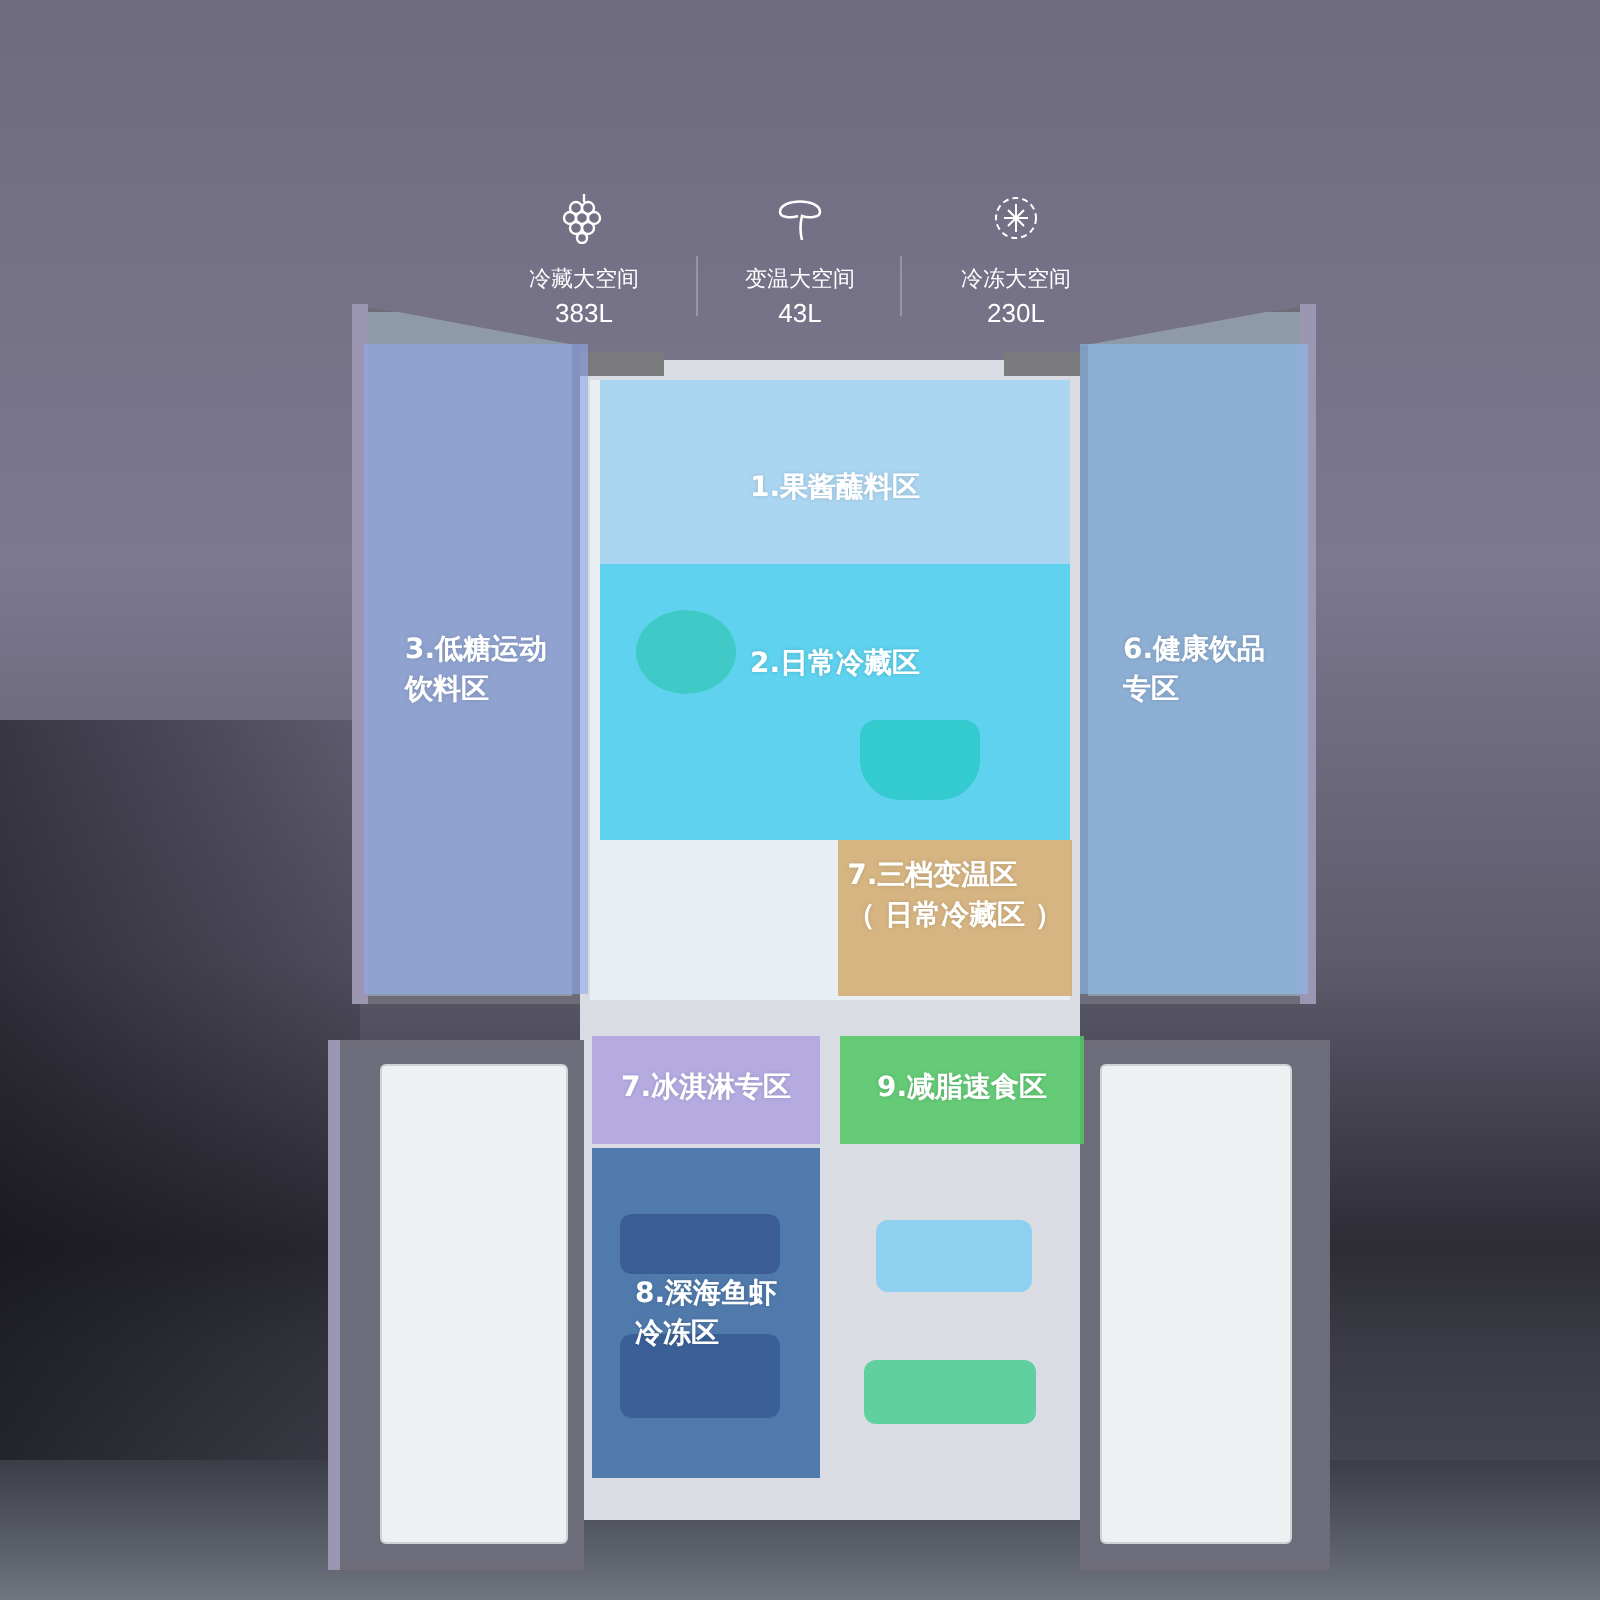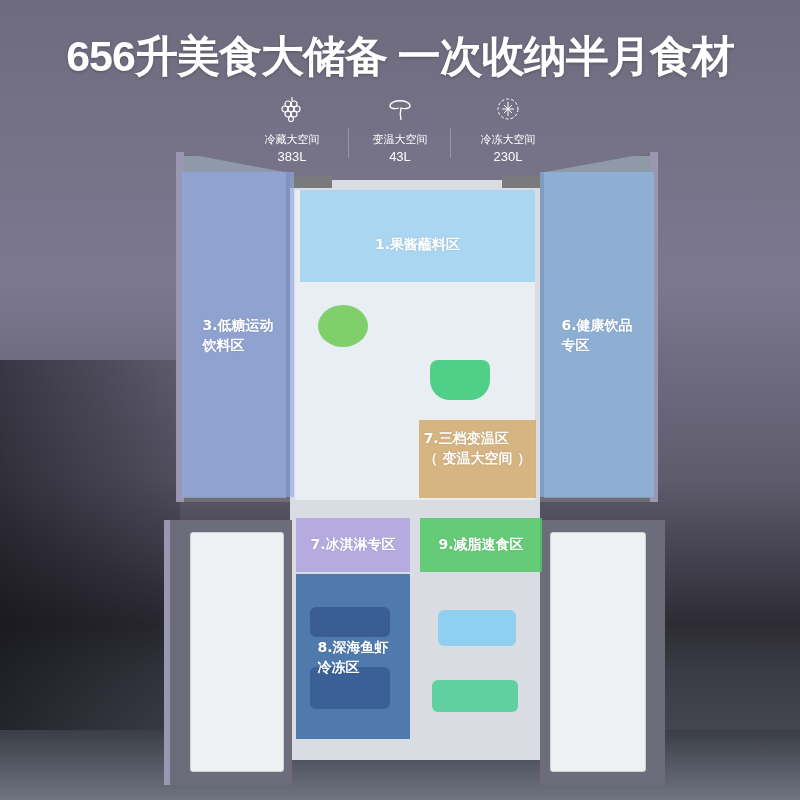--- a/index.html
+++ b/index.html
@@ -43,21 +43,20 @@
   .ztext { display:block; }
   .food { position:absolute; border-radius:6px; }
 </style>
 </head>
 <body>
 
 <div class="stage">
   <div class="wall-shade-l"></div>
   <div class="floor"></div>
 
-  <div class="headline">656升美食大储备  一次收纳半月食材</div>
 
   <div class="stats">
     <div class="stat">
       <svg class="ic" viewBox="0 0 24 26" fill="none" stroke="#fff" stroke-width="1.2">
         <path d="M12 1 L12 5"></path>
           <circle cx="8" cy="8" r="3"></circle>
           <circle cx="14" cy="8" r="3"></circle>
           <circle cx="5" cy="13" r="3"></circle>
           <circle cx="11" cy="13" r="3"></circle>
           <circle cx="17" cy="13" r="3"></circle>
@@ -121,24 +120,29 @@
       <div>
     <span class="ztext">6.健康饮品</span>
     <span class="ztext">专区</span>
       </div>
     </div>
   <div class="zone z1">
       <div>
     <span class="ztext">1.果酱蘸料区</span>
       </div>
     </div>
+  <div class="zone z2">
+      <div>
+    <span class="ztext">2.日常冷藏区</span>
+      </div>
+    </div>
   <div class="zone z4">
       <div>
     <span class="ztext">7.三档变温区</span>
-    <span class="ztext">（ 变温大空间 ）</span>
+    <span class="ztext">（ 日常冷藏区 ）</span>
       </div>
     </div>
   <div class="zone z7">
       <div>
     <span class="ztext">7.冰淇淋专区</span>
       </div>
     </div>
   <div class="zone z8">
       <div>
     <span class="ztext">8.深海鱼虾</span>

